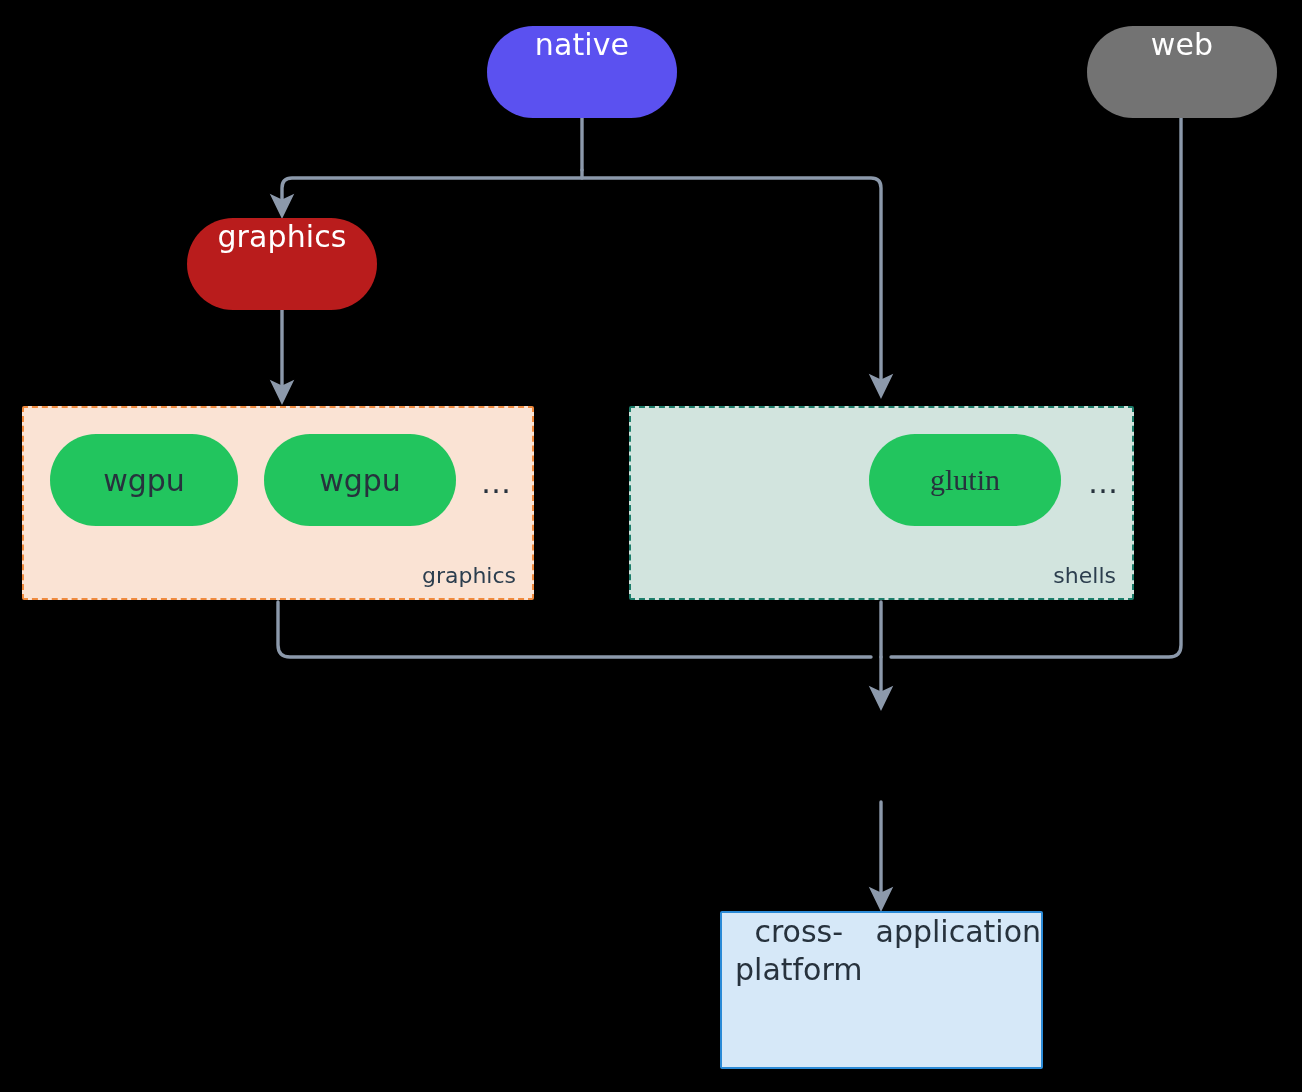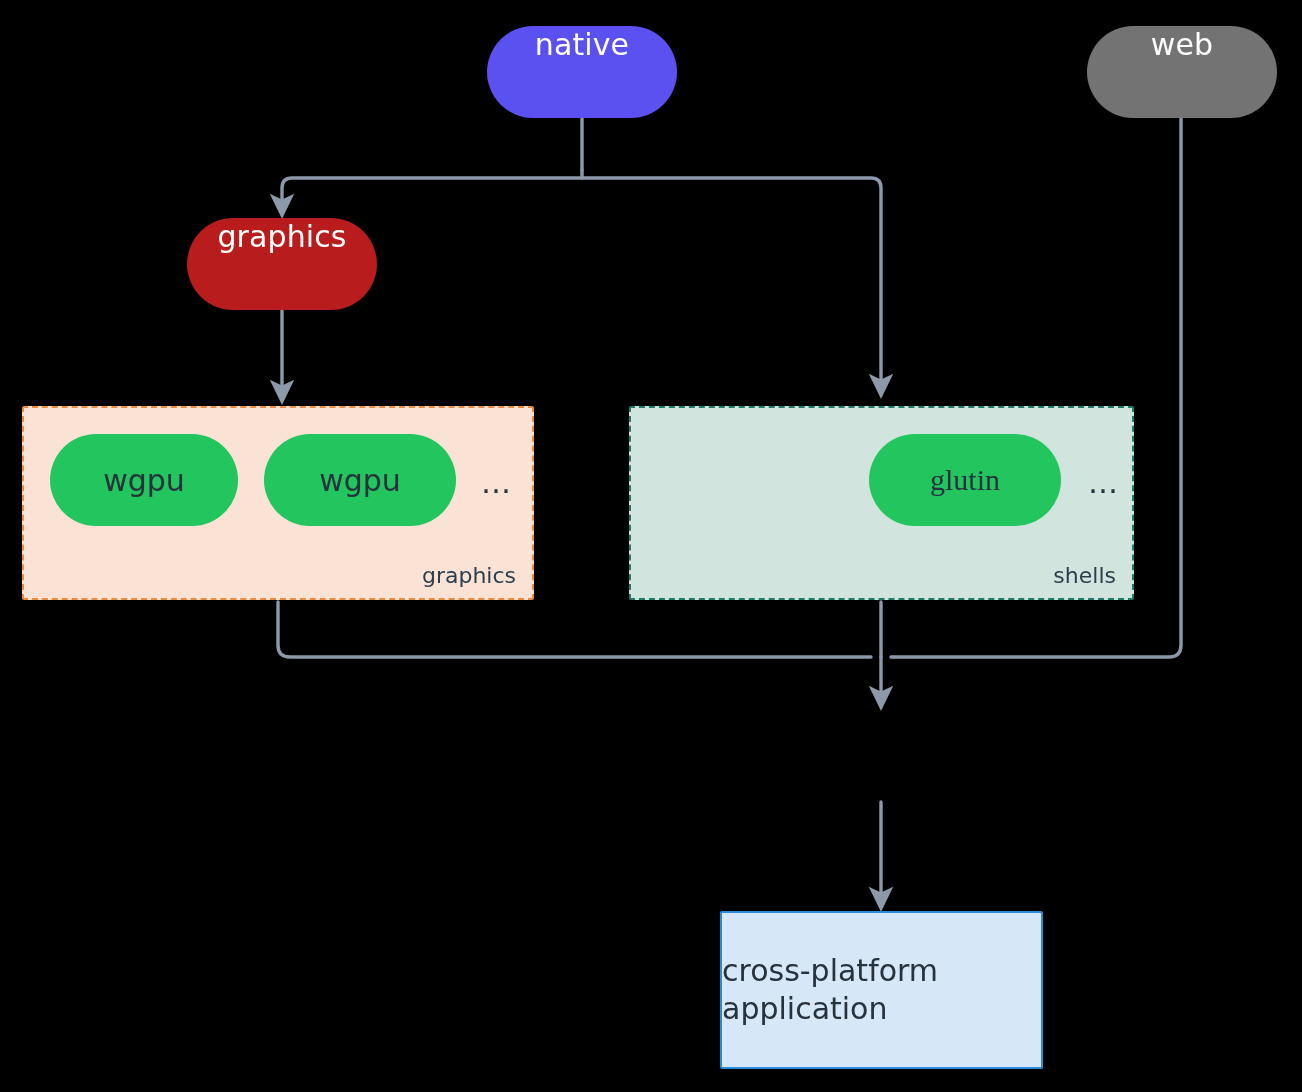--- a/index.html
+++ b/index.html
@@ -93,21 +93,21 @@
     line-height: 1;
   }
 
   
   .rect {
     background: #d6e8f8;
     border: 2px solid #2b8ad6;
     border-radius: 2px;
     color: #27323d;
     font-size: 30px;
-    flex-direction: column;
+    flex-direction: row;
   }
   .rect span { display: block; }
 </style>
 </head>
 <body>
 
 <div id="stage">
 
   <svg id="edges" viewBox="0 0 1302 1092" width="1302" height="1092" xmlns="http://www.w3.org/2000/svg">
     <defs>

